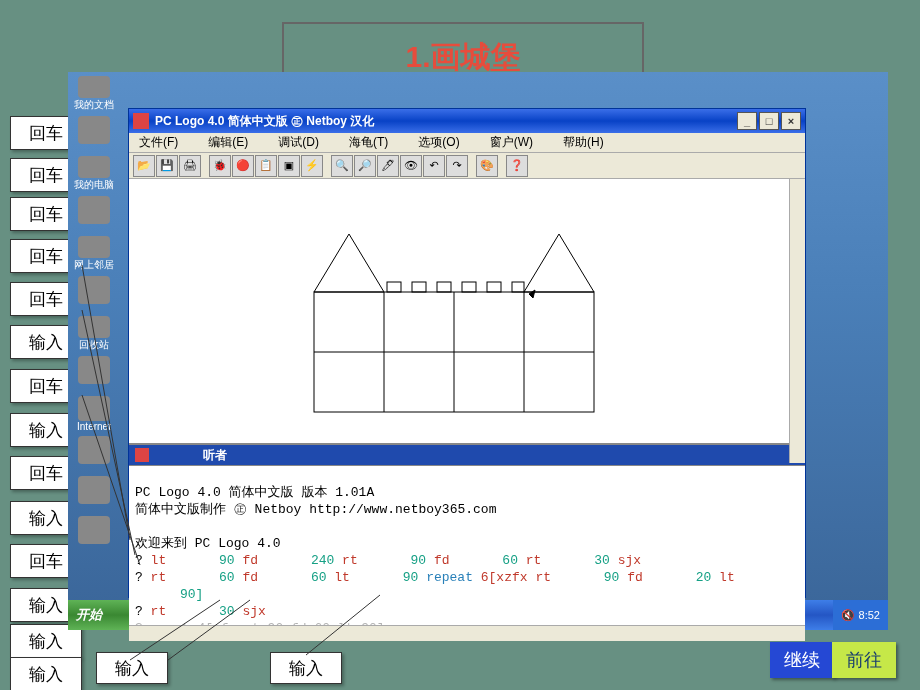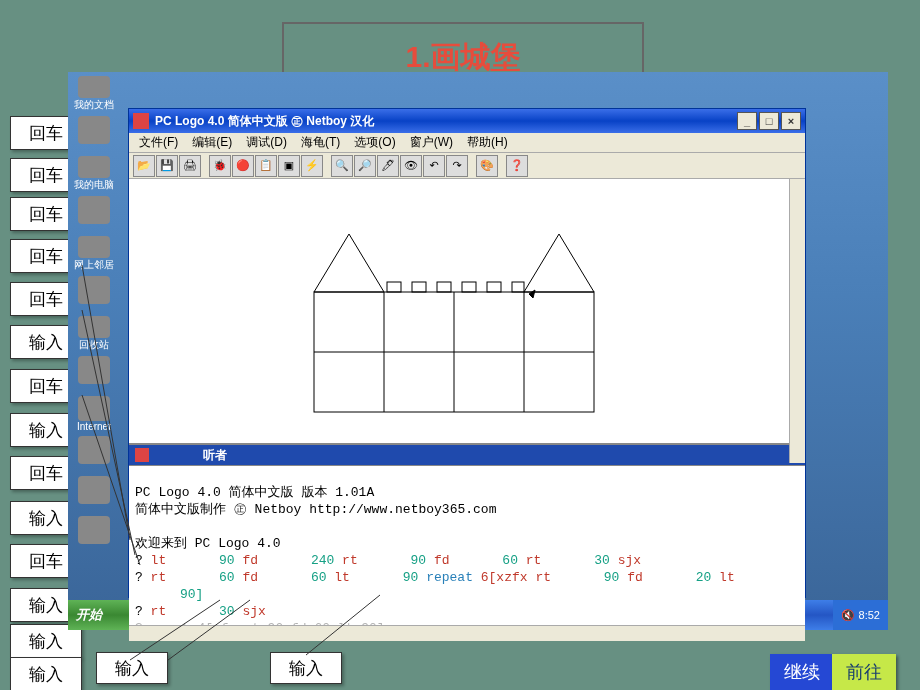--- a/index.html
+++ b/index.html
@@ -68,21 +68,21 @@
       height: 24px;
       background: linear-gradient(to bottom, #3a6ee8 0%, #0842c6 50%, #3a6ee8 100%);
       display: flex; align-items: center; padding: 0 4px;
       color: #fff; font-size: 12px; font-weight: bold;
     }
     .titlebar-icon { width: 16px; height: 16px; background: #d44; margin-right: 6px; }
     .win-btns { margin-left: auto; display: flex; gap: 2px; }
     .win-btn { width: 20px; height: 18px; background: #ece9d8; border: 1px solid #555; display: flex; align-items: center; justify-content: center; font-size: 11px; font-weight: bold; color: #333; cursor: pointer; }
     .menubar {
       height: 20px; background: #ece9d8; display: flex; align-items: center;
-      padding: 0 4px; font-size: 12px; gap: 2px;
+      padding: 0 4px; font-size: 12px; gap: 18px;
       border-bottom: 1px solid #aaa;
     }
     .menu-item { padding: 2px 6px; cursor: pointer; }
     .toolbar {
       height: 26px; background: #ece9d8; display: flex; align-items: center;
       padding: 2px 4px; gap: 1px; border-bottom: 1px solid #aaa;
     }
     .tb-btn { width: 22px; height: 22px; background: #ddd; border: 1px solid #888; cursor: pointer; display: flex; align-items: center; justify-content: center; font-size: 11px; }
     .tb-sep { width: 6px; }
     .canvas {
@@ -109,21 +109,21 @@
     .tok-kw { color: #2980b9; }
     .faded { opacity: 0.3; }
     .scroll-right {
       position: absolute; right: 0; top: 70px; width: 16px;
       bottom: 134px; background: #ece9d8; border-left: 1px solid #aaa;
     }
     .scroll-bottom {
       height: 16px; background: #ece9d8; border-top: 1px solid #aaa;
     }
     .nav-btn {
-      position: absolute; bottom: 0;
+      position: absolute; bottom: 12px;
       padding: 6px 14px; font-size: 18px; cursor: pointer;
       box-shadow: 2px 2px 3px rgba(0,0,0,0.4);
     }
     .btn-continue { right: 86px; background: #2548d4; color: #fff; }
     .btn-go { right: 24px; background: #c6e848; color: #1a3f6e; }
     .input-btn-row {
       position: absolute; left: 96px; bottom: 6px;
       width: 72px; height: 32px; background: #fff; border: 1px solid #333;
       display: flex; align-items: center; justify-content: center;
       font-size: 17px; box-shadow: 2px 2px 3px rgba(0,0,0,0.3); cursor: pointer;

